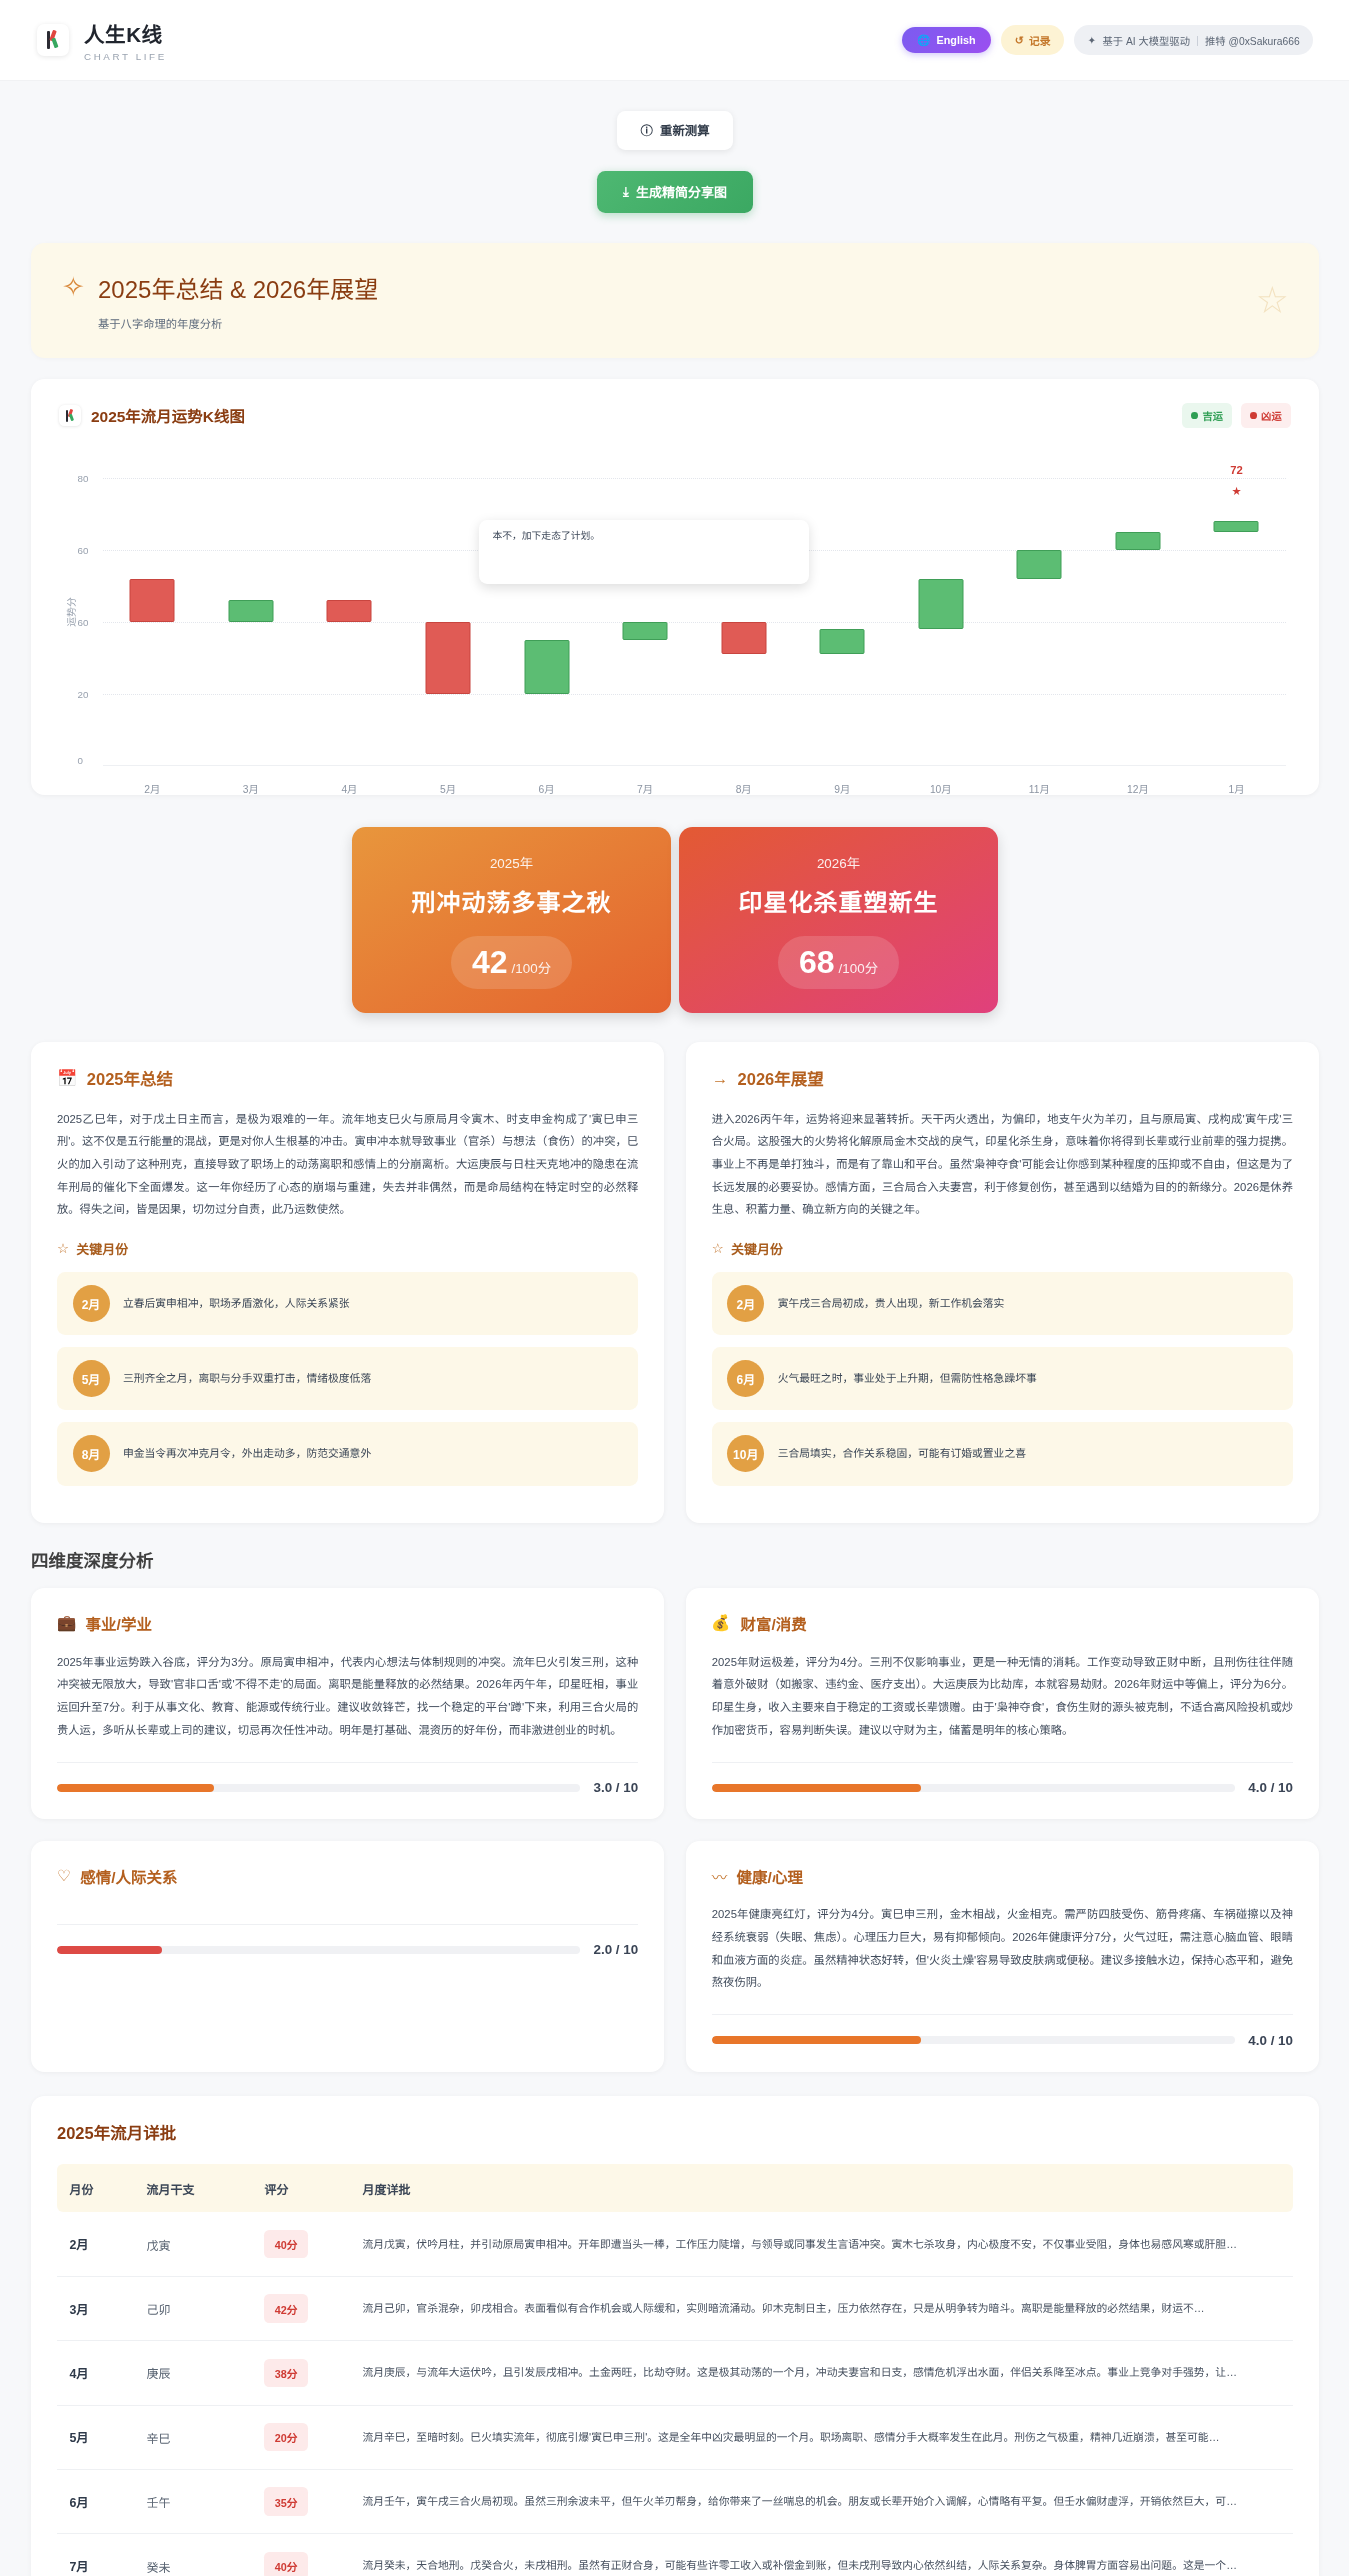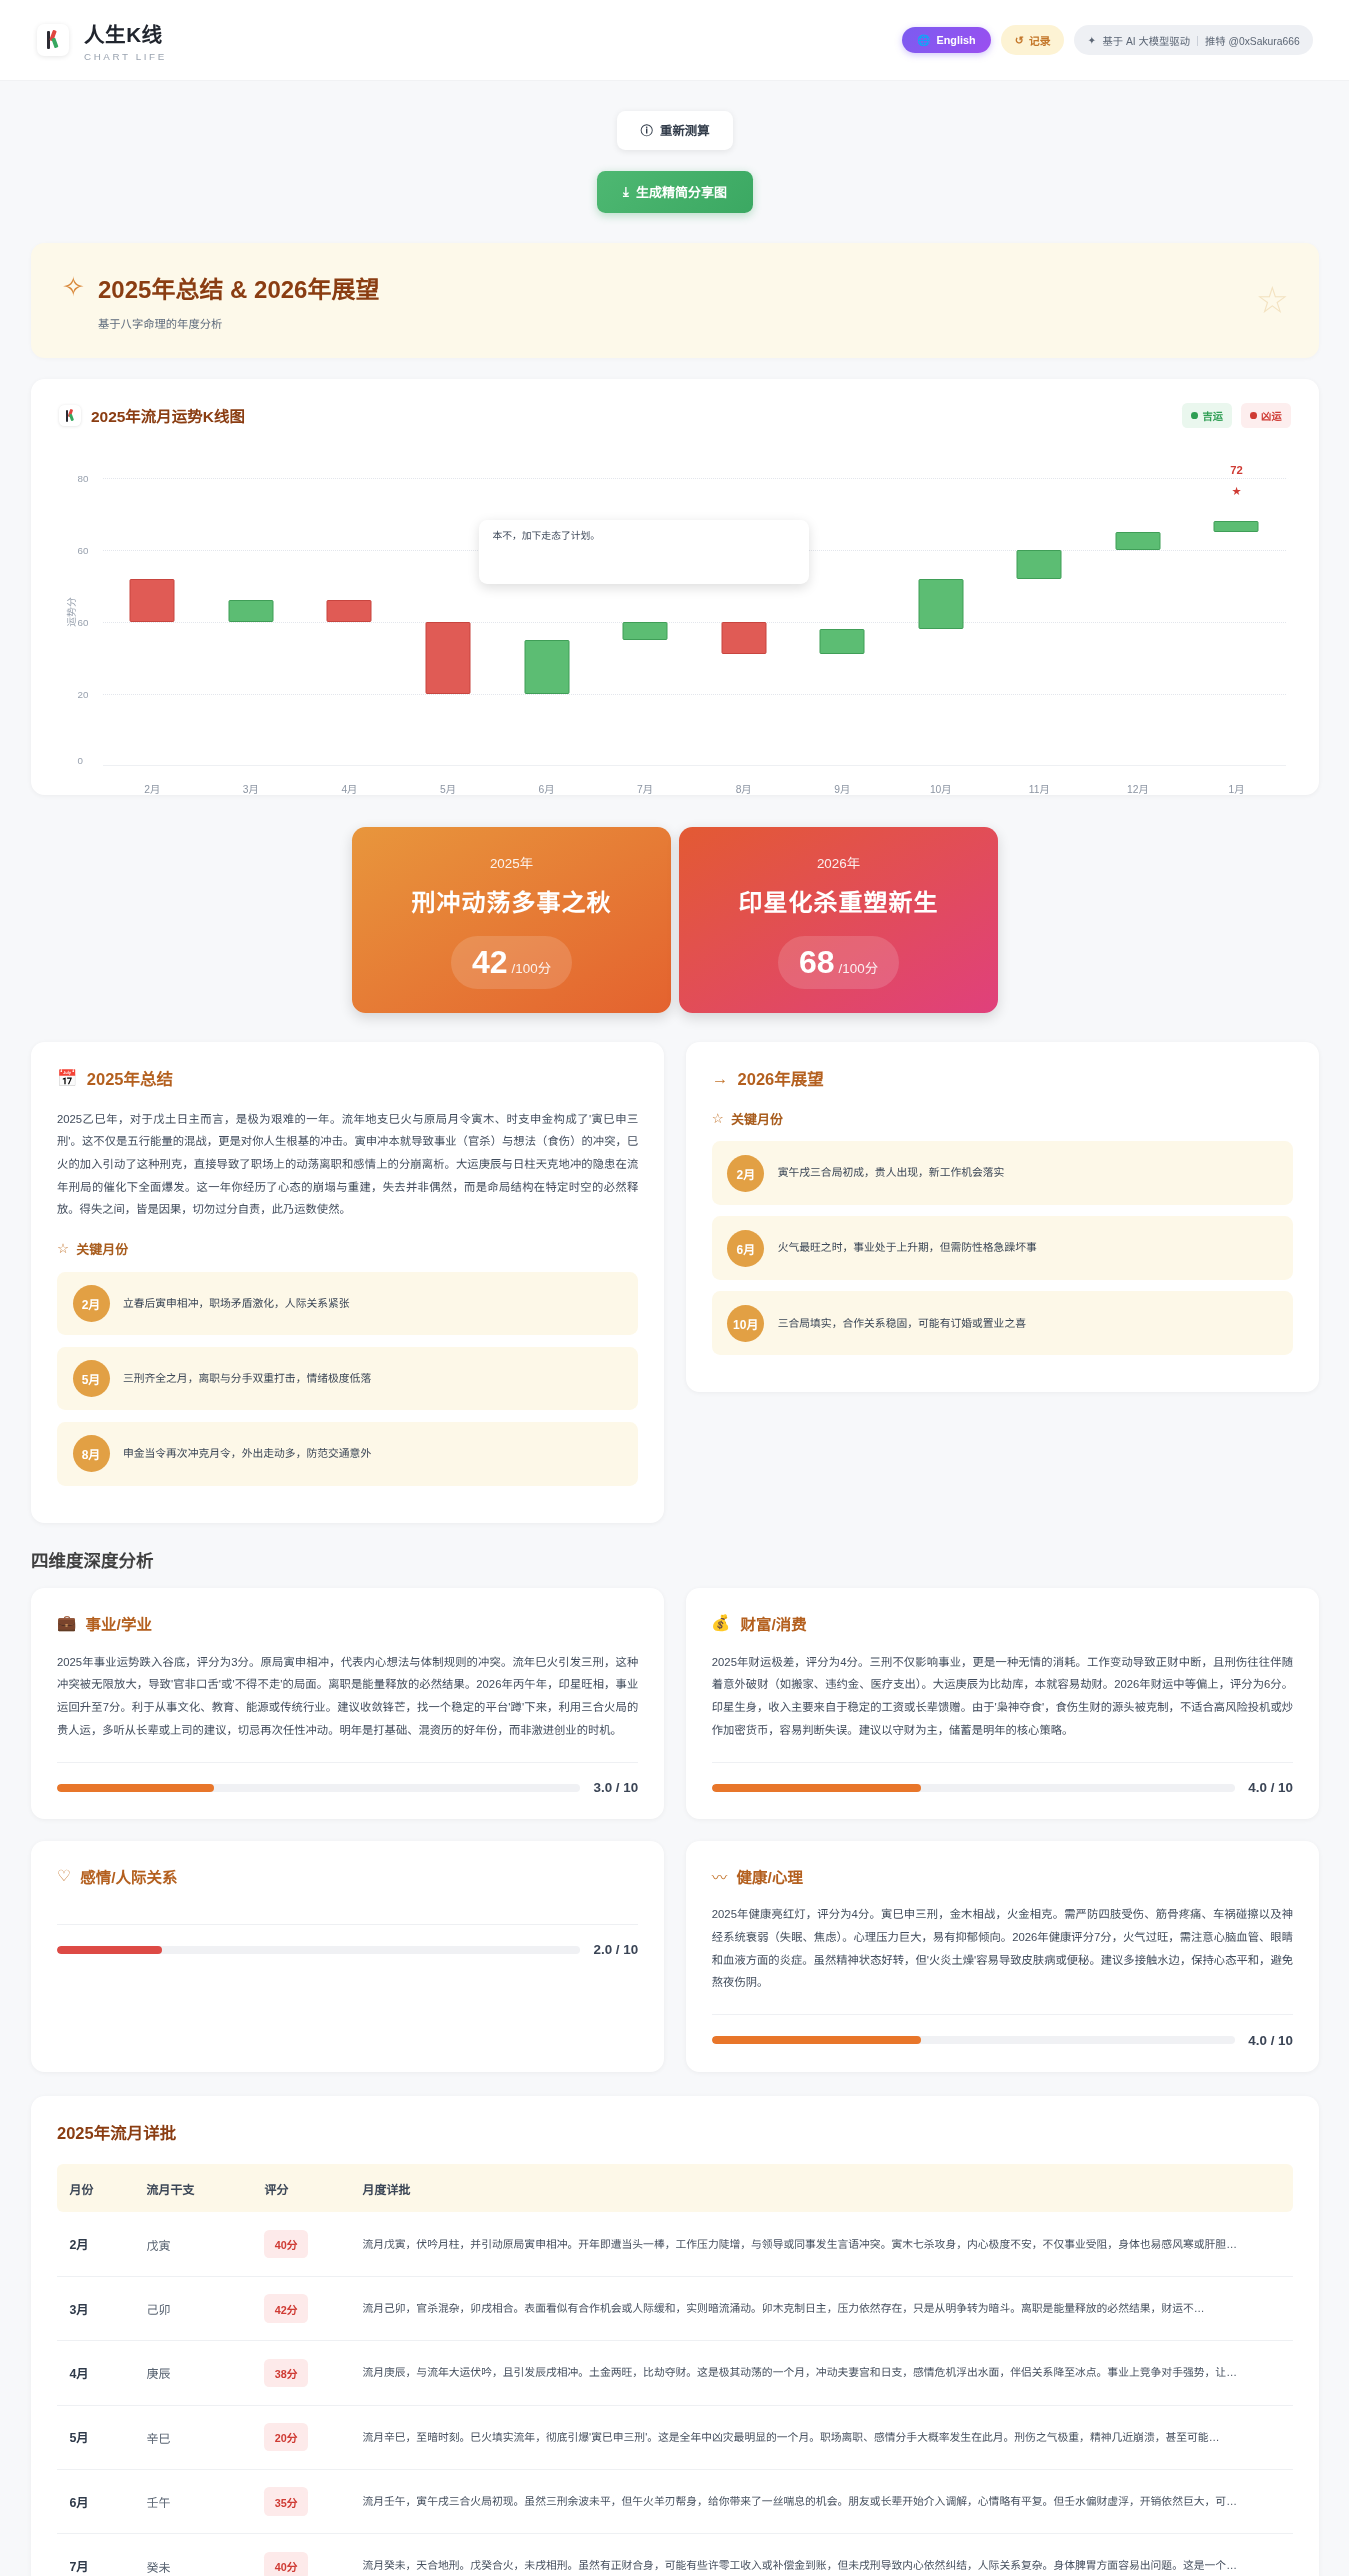--- a/index.html
+++ b/index.html
@@ -67,21 +67,21 @@
   .wrap { width: 1288px; margin: 0 auto; }
 
   
   .hero {
     margin-top: 30px; background: #fdf9ea; border-radius: 13.4px;
     padding: 27px 31px; position: relative; overflow: hidden;
     box-shadow: 0 1px 4.1px rgba(0,0,0,.03);
   }
   .hero-row { display: flex; align-items: flex-start; gap: 13.4px; }
   .hero-spark { font-size: 27px; color: #d9883a; line-height: 1; margin-top: 4.1px; }
-  .hero-title { font-size: 24px; font-weight: bold; color: #8a3d12; margin-bottom: 10.3px; }
+  .hero-title { font-size: 24px; font-weight: normal; color: #8a3d12; margin-bottom: 10.3px; }
   .hero-sub { font-size: 11.3px; color: #5d6a7c; }
   .hero-star {
     position: absolute; right: 30px; top: 50%; transform: translateY(-50%);
     font-size: 37px; color: #f3e2c0;
   }
 
   
   .card { background: #fff; border-radius: 13.4px; box-shadow: 0 1px 5.2px rgba(0,0,0,.05); }
   .chart-card { margin-top: 20.6px; padding: 24px 28px 29px; position: relative; }
   .chart-head { display: flex; align-items: center; }
@@ -397,20 +397,21 @@
               </div>
             </div>
         </div>
       </div>
       <div class="col">
         <div class="card sum-card">
           <div class="sum-head">
             <span class="sum-icon">→</span>
             <span class="sum-title">2026年展望</span>
           </div>
+          <div class="sum-body">进入2026丙午年，运势将迎来显著转折。天干丙火透出，为偏印，地支午火为羊刃，且与原局寅、戌构成'寅午戌'三合火局。这股强大的火势将化解原局金木交战的戾气，印星化杀生身，意味着你将得到长辈或行业前辈的强力提携。事业上不再是单打独斗，而是有了靠山和平台。虽然'枭神夺食'可能会让你感到某种程度的压抑或不自由，但这是为了长远发展的必要妥协。感情方面，三合局合入夫妻宫，利于修复创伤，甚至遇到以结婚为目的的新缘分。2026是休养生息、积蓄力量、确立新方向的关键之年。</div>
           <div class="key-head">
             <span class="key-star">☆</span>
             <span class="key-title">关键月份</span>
           </div>
           <div id="out-key-list">
               <div class="km-item">
                 <div class="km-badge">2月</div>
                 <div class="km-text">寅午戌三合局初成，贵人出现，新工作机会落实</div>
               </div>
               <div class="km-item">

